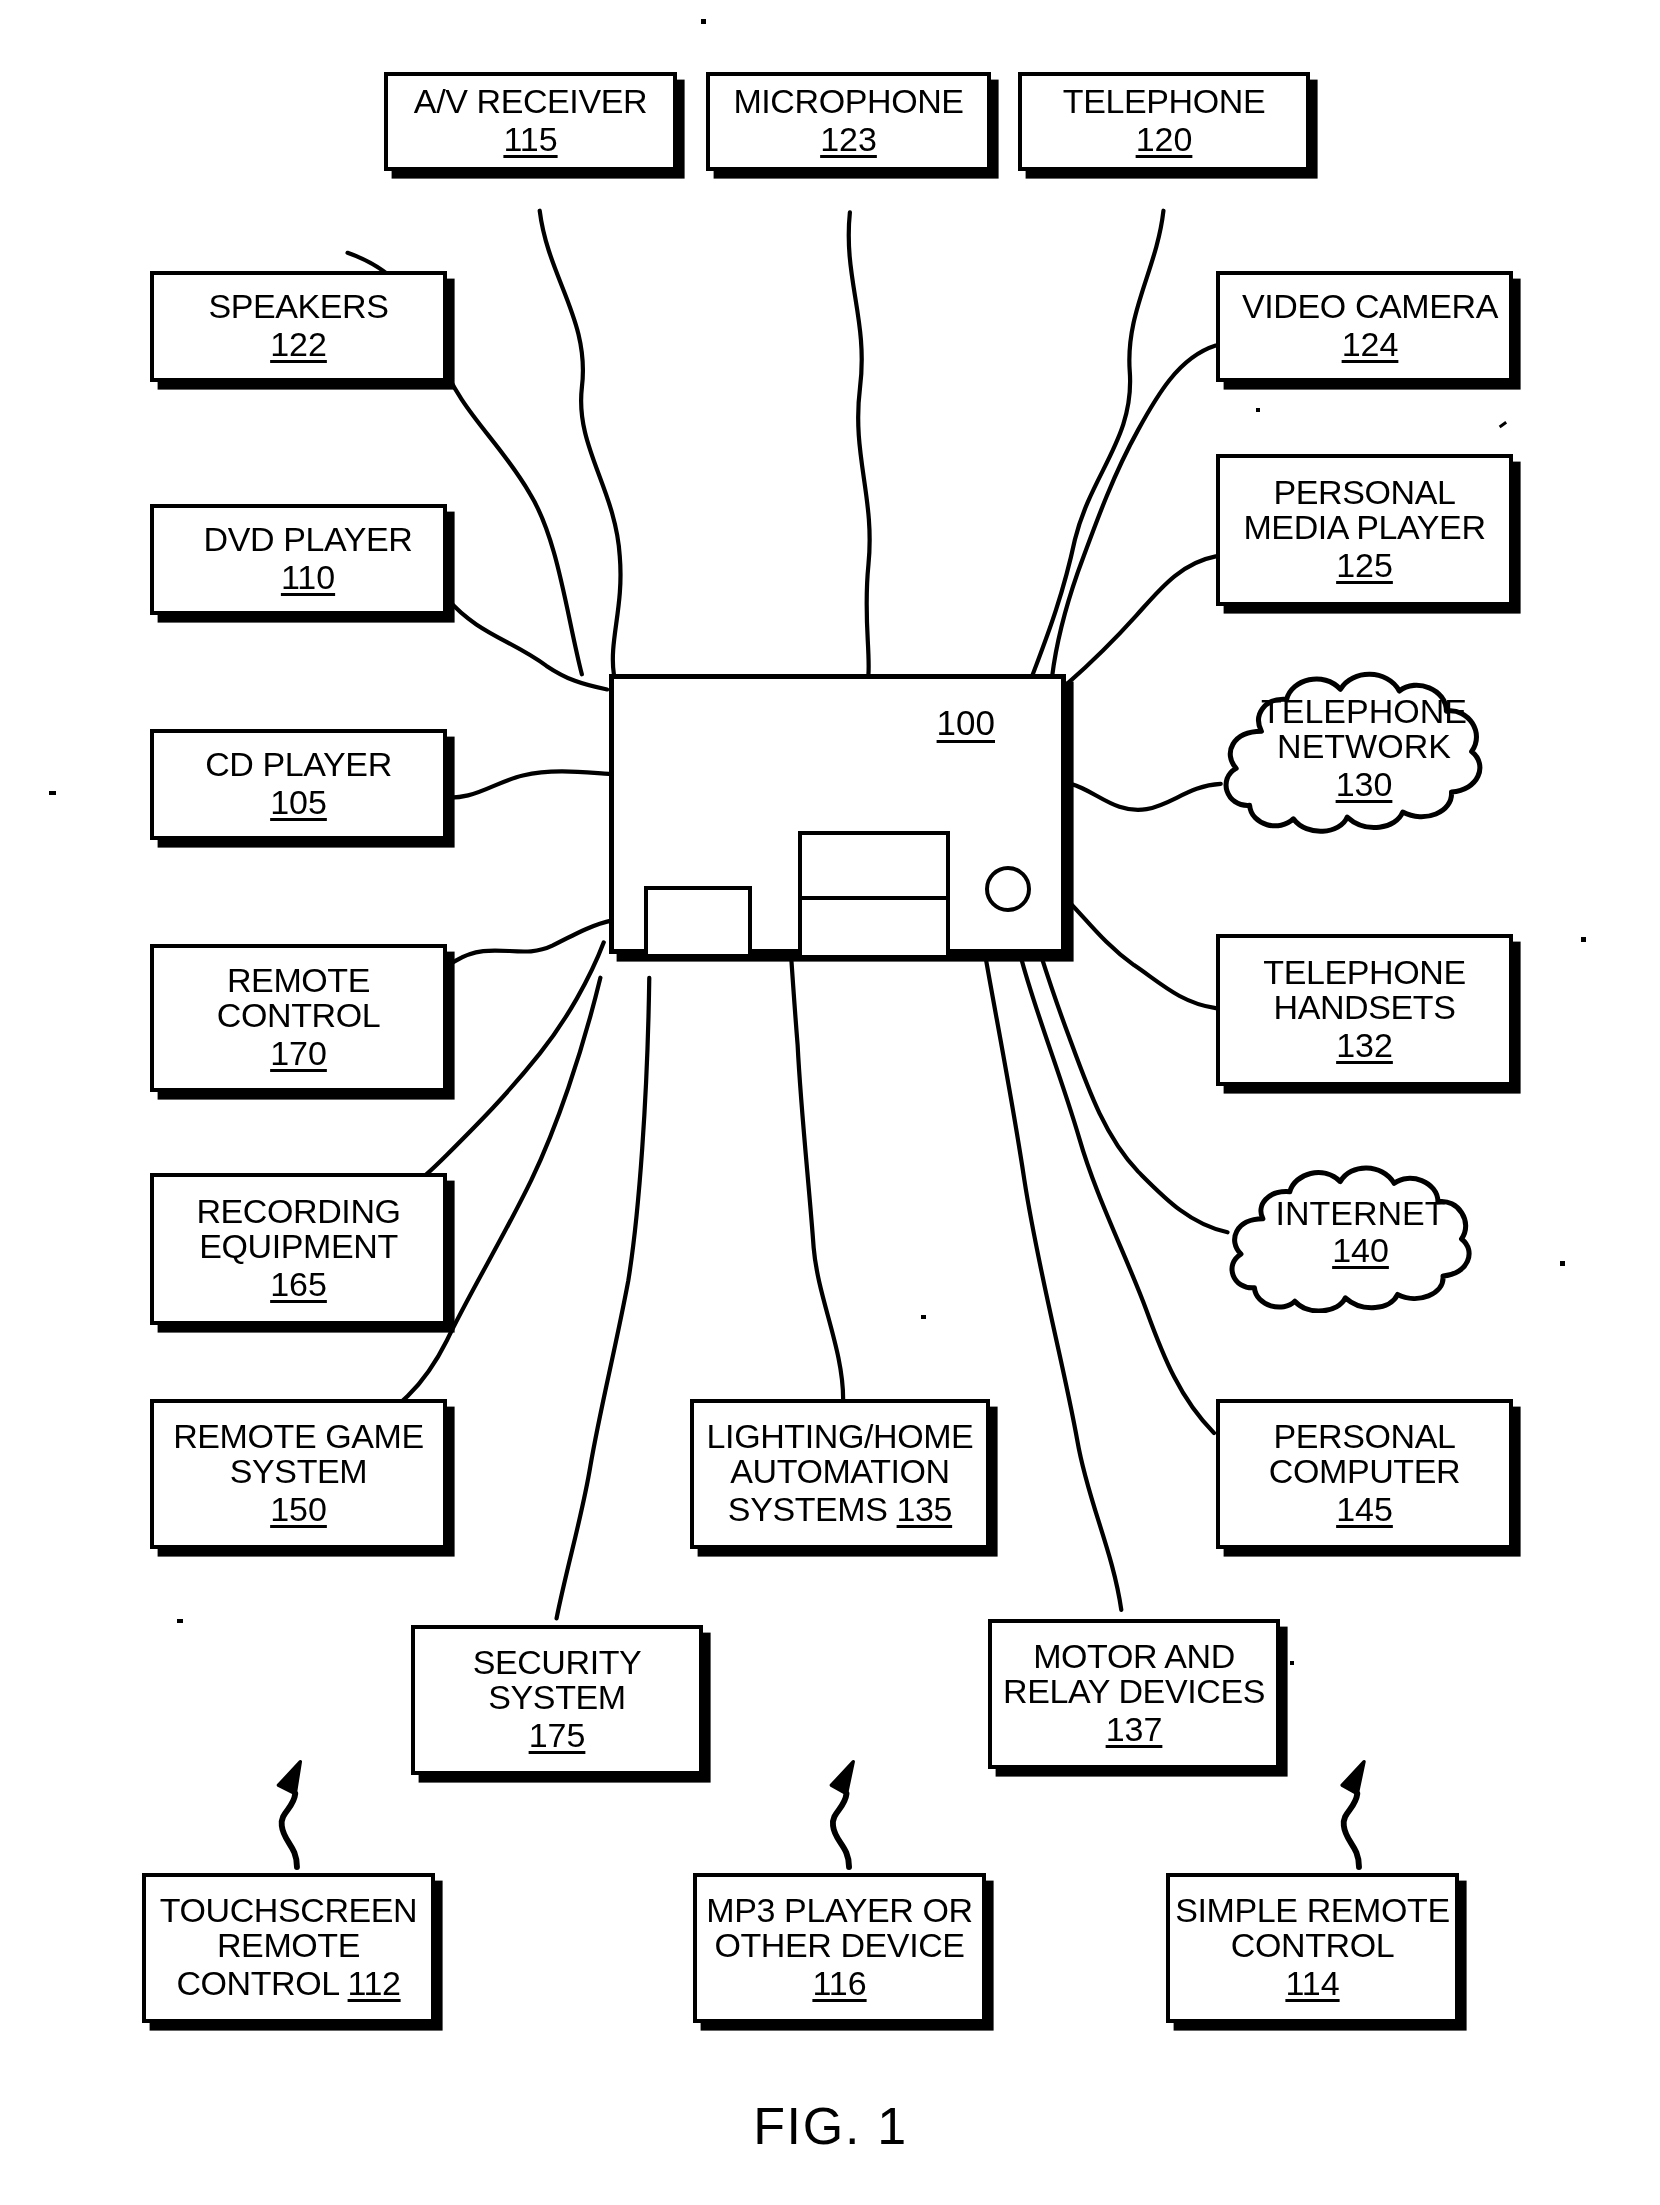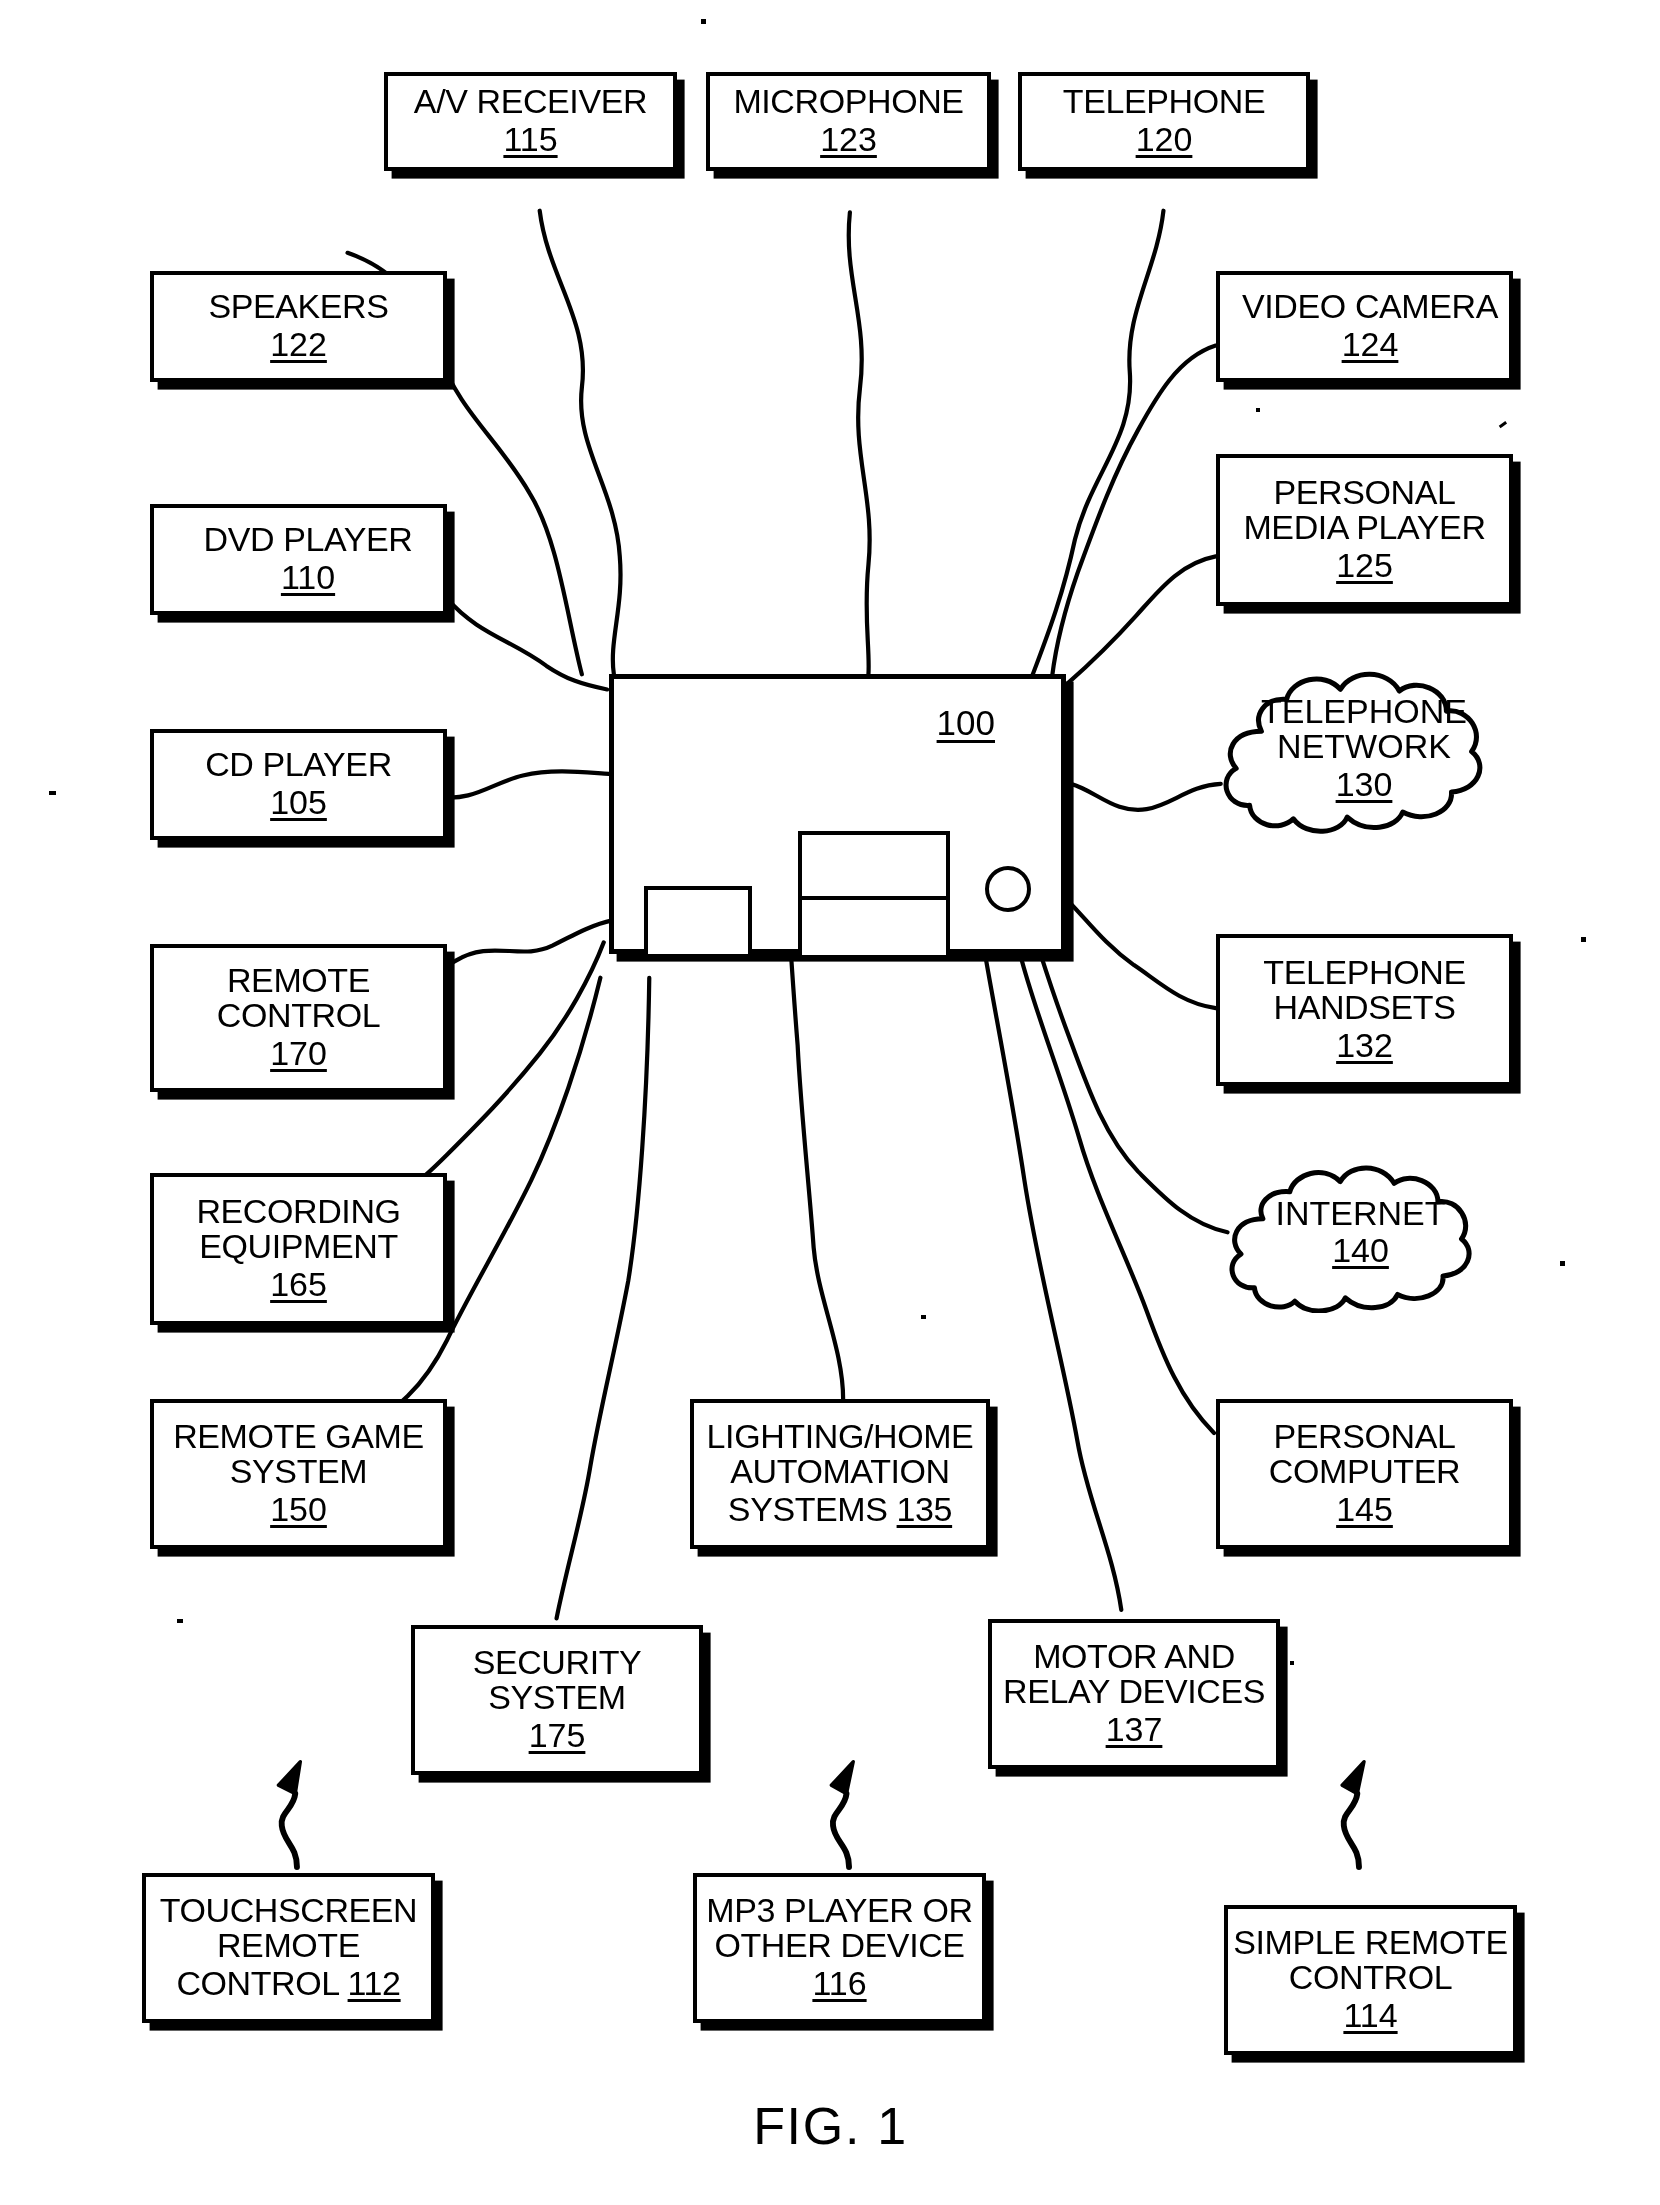--- a/index.html
+++ b/index.html
@@ -340,21 +340,21 @@
 REMOTE
 CONTROL </span><span class="ref">112</span></div>
   </div>
 
   <div class="node" style="left:693px; top:1873px; width:293px; height:150px;">
     <div class="label">MP3 PLAYER OR
 OTHER DEVICE</div>
     <div class="ref">116</div>
   </div>
 
-  <div class="node" style="left:1224px; top:1873px; width:293px; height:150px;margin-top:32px;">
+  <div class="node" style="left:1166px; top:1873px; width:293px; height:150px;">
     <div class="label">SIMPLE REMOTE
 CONTROL</div>
     <div class="ref">114</div>
   </div>
 
   <div id="controller" style="left:609px; top:674px; width:457px; height:280px;">
     <div id="controller-ref" style="right:66px; top:23.6px;">100</div>
     <div class="panel" style="left:184px; top:152px; width:152px; height:128px;"></div>
     <div class="panel" style="left:184px; top:152px; width:152px; height:69px;"></div>
     <div class="panel" style="left:30px; top:207px; width:108px; height:72px;"></div>

